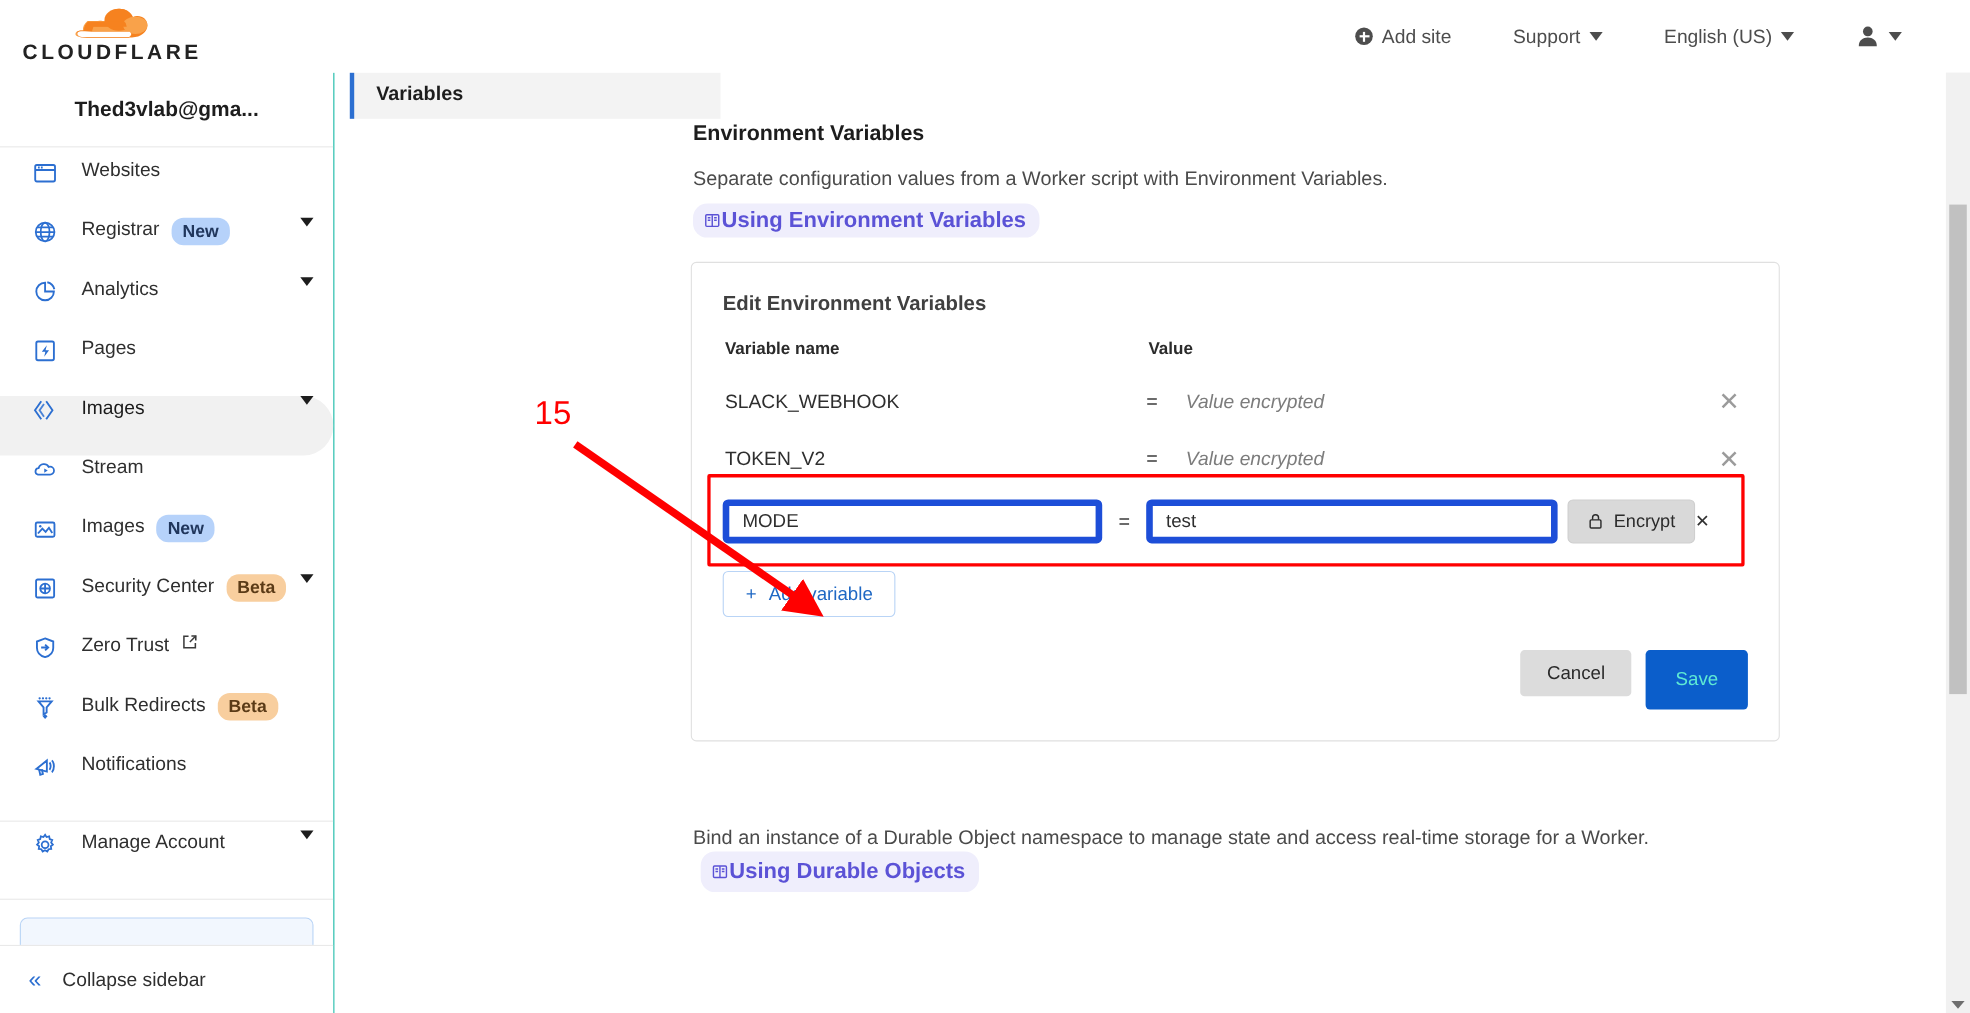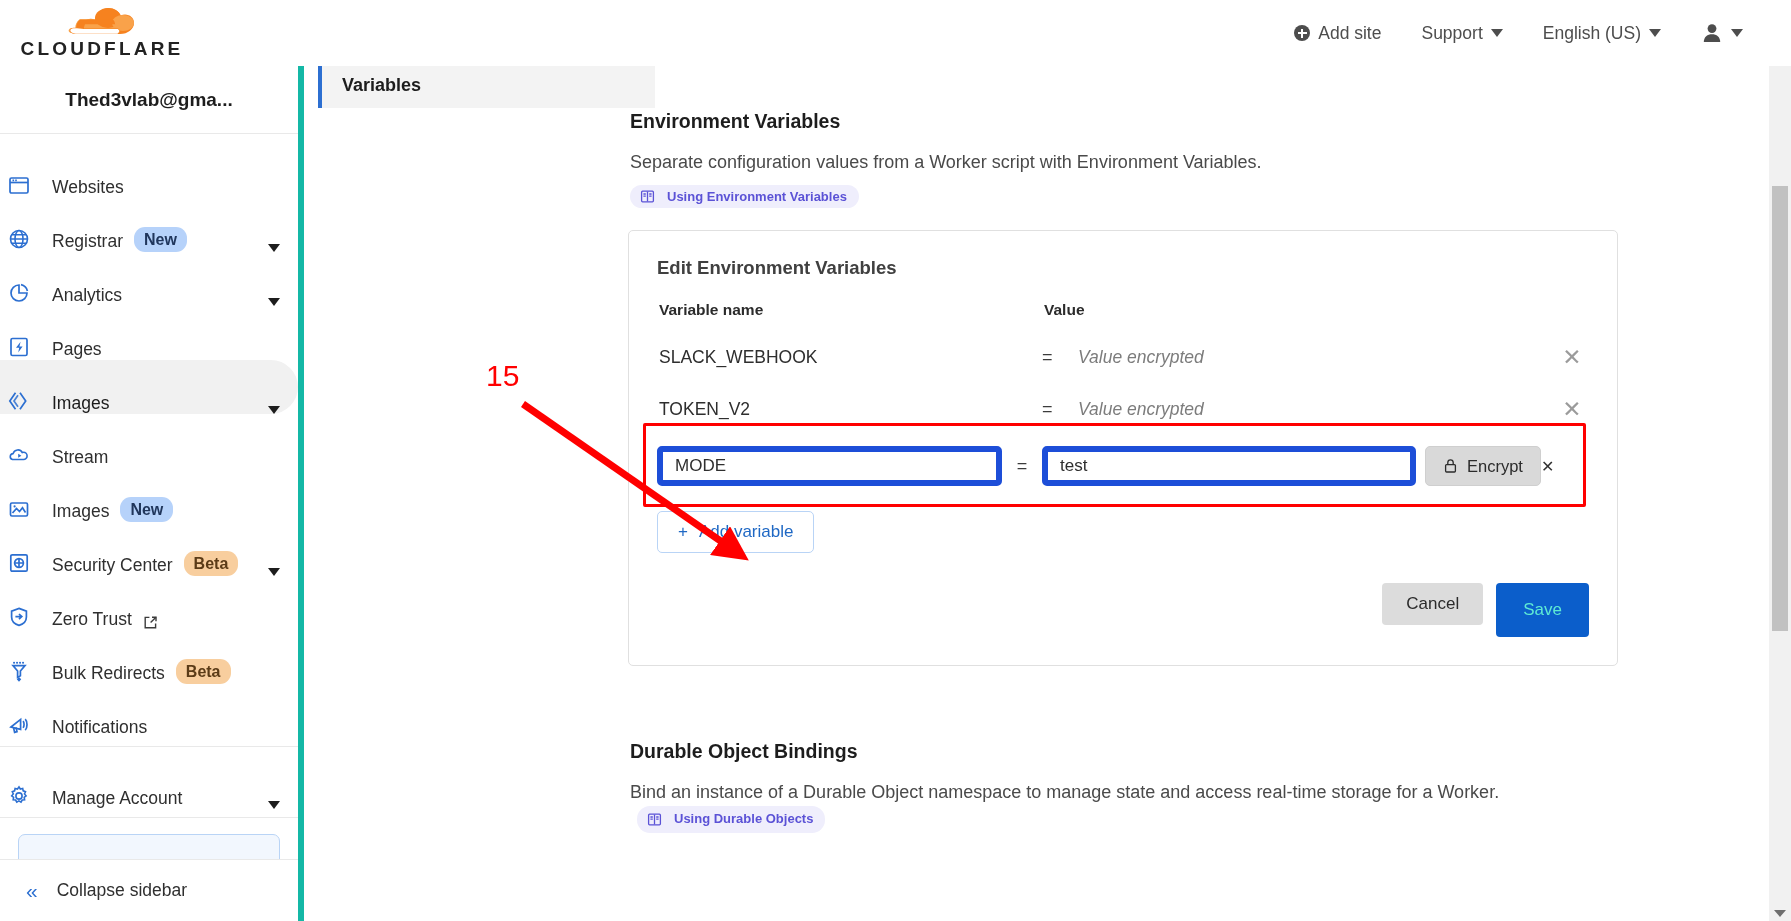--- a/index.html
+++ b/index.html
@@ -21,21 +21,21 @@
   }
   #logo { margin-left: 22px; width: 160px; display: flex; flex-direction: column; align-items: center; }
   .cf-cloud { position: relative; width: 80px; height: 30px; }
   .cf-cloud svg { display: block; }
   .cf-word {
     font-size: 19px; font-weight: bold; letter-spacing: 3.2px;
     color: #222222; margin-top: 1px;
   }
   #topnav {
     margin-left: auto; display: flex; align-items: center;
-    gap: 0px; padding-right: 28px; height: 66px;
+    gap: 16px; padding-right: 42px; height: 66px;
   }
   .topnav-item {
     display: flex; align-items: center; gap: 8px;
     font-size: 17.5px; color: #4d4d4d; padding: 0 20px; cursor: pointer;
     height: 100%;
   }
   .caret { width: 0; height: 0; border-left: 6.5px solid transparent; border-right: 6.5px solid transparent; border-top: 8px solid #4d4d4d; }
   .plus-circle {
     width: 16px; height: 16px; border-radius: 50%; background: #4d4d4d;
     position: relative; display: inline-block; flex: 0 0 auto;
@@ -43,32 +43,32 @@
   .plus-circle::before, .plus-circle::after {
     content: ''; position: absolute; background: #fff;
   }
   .plus-circle::before { left: 3.5px; top: 7.2px; width: 9px; height: 1.8px; }
   .plus-circle::after { top: 3.5px; left: 7.2px; height: 9px; width: 1.8px; }
   .person-icon svg { display: block; }
 
   
   #sidebar {
     position: absolute; left: 0; top: 66px; width: 304px; height: 855px;
-    background: #ffffff; border-right: 6px solid #14b8a6;
+    background: #ffffff; border-right: 1px solid #14b8a6;
     z-index: 20; overflow: hidden;
   }
   #account-name {
     height: 68px; display: flex; align-items: center; justify-content: center;
     font-size: 19px; font-weight: bold; color: #1d1d1d;
     border-bottom: 1px solid #e9e9e9;
   }
   .nav-list { padding-top: 10px; }
   .nav-item {
-    display: flex; align-items: flex-end; height: 54px;
-    padding-left: 6px; padding-right: 18px; cursor: pointer;
+    display: flex; align-items: flex-start; height: 54px;
+    padding-left: 28px; padding-right: 18px; cursor: pointer;
     border-radius: 0 28px 28px 0; margin-right: 0px;
   }
   .nav-item.active { background: #f1f1f1; }
   .nav-icon { width: 26px; height: 26px; flex: 0 0 26px; margin-right: 20px; display: flex; align-items: center; justify-content: center; }
   .nav-icon svg { display: block; }
   .nav-label { font-size: 17.5px; color: #2f2f2f; white-space: nowrap; }
   .nav-item.active .nav-label { color: #1b1b1b; }
   .badge {
     margin-left: 11px; font-size: 16px; font-weight: bold;
     padding: 3.5px 10px; border-radius: 11px; white-space: nowrap;
@@ -104,23 +104,23 @@
     background: #f3f3f3; border-left: 4px solid #2c6fd1;
     display: flex; align-items: center; padding-left: 20px;
     font-size: 18px; font-weight: bold; color: #1d1d1d; cursor: pointer;
   }
   #content {
     position: absolute; left: 324px; top: 44px; width: 990px;
   }
   .sec-title { font-size: 19.5px; font-weight: bold; color: #1d1d1d; margin: 0 0 16px 2px; }
   .sec-desc { font-size: 18px; color: #4a4a4a; line-height: 1.45; margin: 0 0 10px 2px; }
   .doc-pill {
-    display: inline-flex; align-items: center; gap: 12px;
+    display: inline-flex; align-items: center; gap: 1px;
     background: #efeefc; color: #5b52d6; border-radius: 13px;
-    padding: 4px 12px 4px 10px; font-size: 13px; font-weight: bold;
+    padding: 4px 12px 4px 10px; font-size: 20px; font-weight: bold;
     cursor: pointer; vertical-align: middle;
   }
   .doc-pill svg { display: block; }
 
   .card {
     margin-top: 22px; border: 1px solid #e0e0e0; border-radius: 5px;
     background: #fff; padding: 26px 28px 28px 28px;
   }
   .card-title { font-size: 18.5px; font-weight: bold; color: #404040; margin-bottom: 22px; }
   .info-banner {
@@ -490,21 +490,20 @@
         </div>
 
         <div id="card-actions">
           <button id="cancel-btn">Cancel</button>
           <button id="save-btn">Save</button>
         </div>
       </div>
     </div>
 
     <div id="do-section">
-      <div class="sec-title">Durable Object Bindings</div>
       <div class="sec-desc" style="margin-bottom:0;">
         <span>Bind an instance of a Durable Object namespace to manage state and access real-time storage for a Worker.</span>
         <span class="doc-pill" style="margin-left:7px;">
           <span>
             <svg width="15" height="15" viewBox="0 0 15 15" fill="none" stroke="#5b52d6" stroke-width="1.3">
                 <rect x="1.6" y="2.2" width="11.8" height="10.6" rx="1"></rect>
                 <path d="M7.5 2.6 V12.4"></path>
                 <path d="M3.4 5 h2.4 M3.4 7.2 h2.4 M9.2 5 h2.4 M9.2 7.2 h2.4"></path>
               </svg>
           </span>

